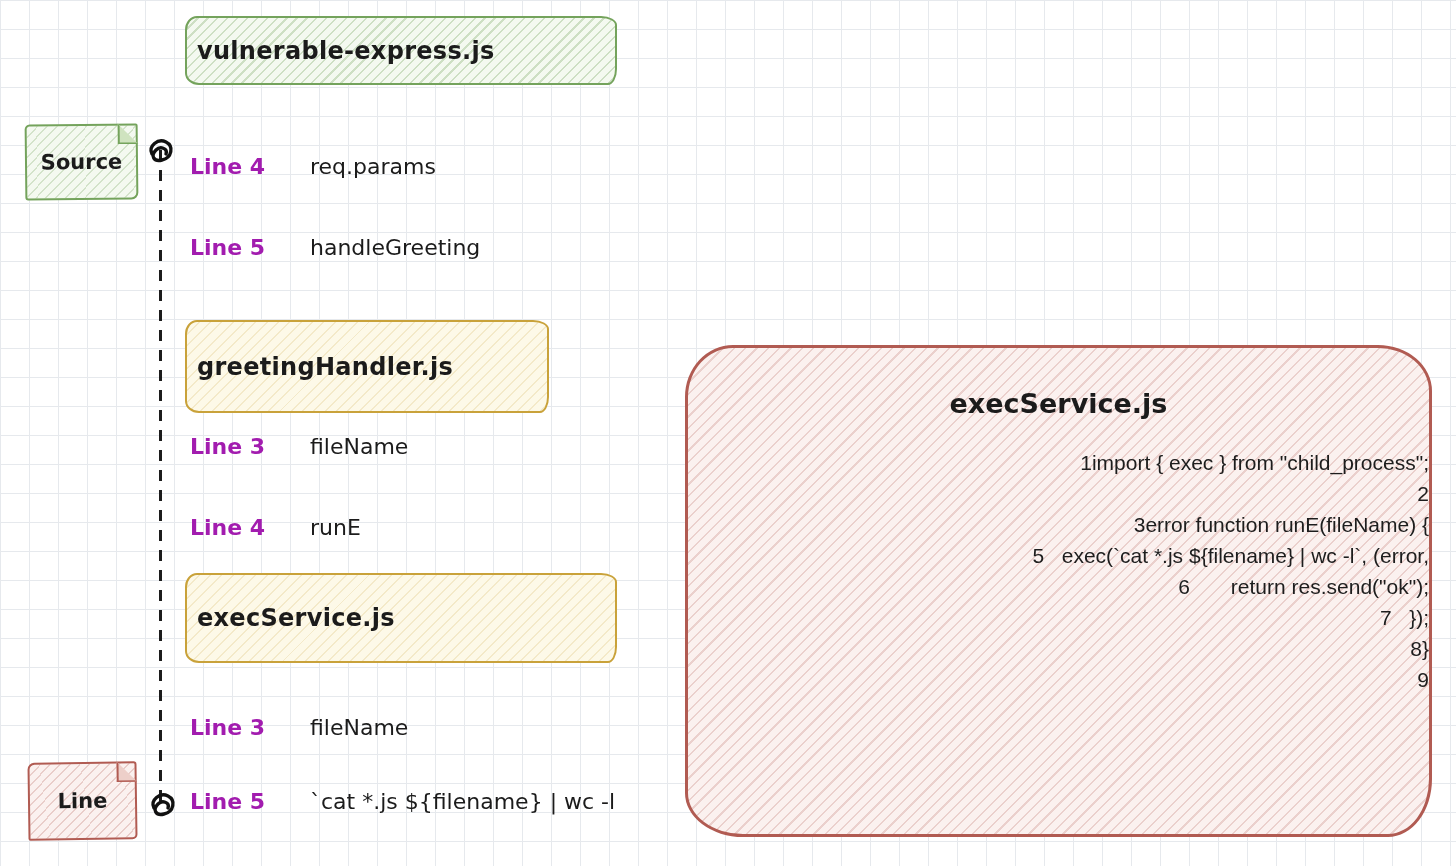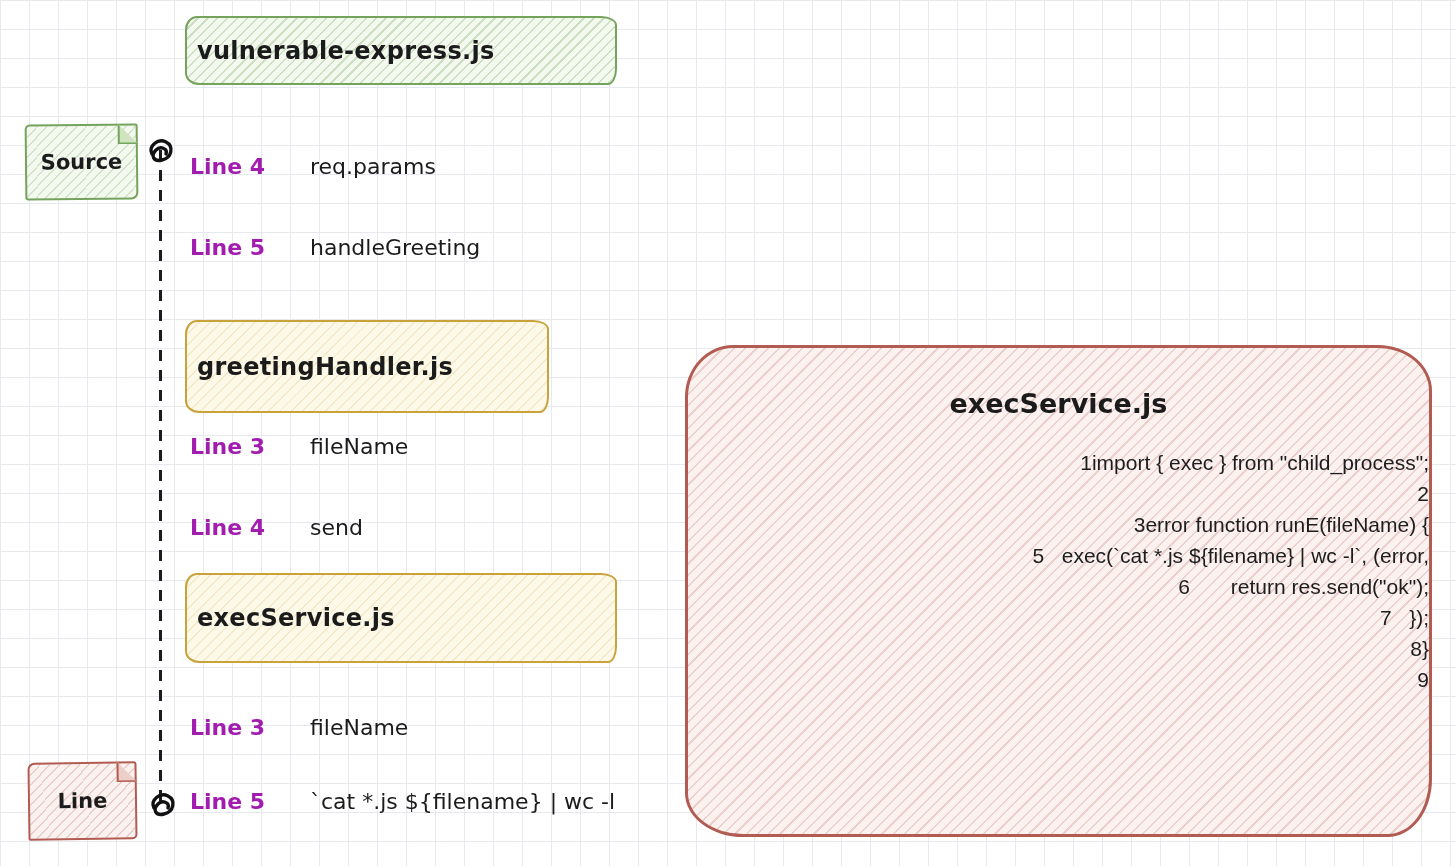--- a/index.html
+++ b/index.html
@@ -153,21 +153,21 @@
 <div class="file-box yellow" style="left:185px; top:292px; width:364px; height:93px;margin-top:28px;">
   <span>greetingHandler.js</span>
 </div>
 
 <div class="trace-row" style="top:431px;">
   <span class="line-ref">Line 3</span>
   <span class="line-val">fileName</span>
 </div>
 <div class="trace-row" style="top:512px;">
   <span class="line-ref">Line 4</span>
-  <span class="line-val">send</span>
+  <span class="line-val">runE</span>
 </div>
 
 <div class="file-box yellow" style="left:185px; top:573px; width:432px; height:90px;">
   <span>execService.js</span>
 </div>
 
 <div class="trace-row" style="top:712px;">
   <span class="line-ref">Line 3</span>
   <span class="line-val">fileName</span>
 </div>

